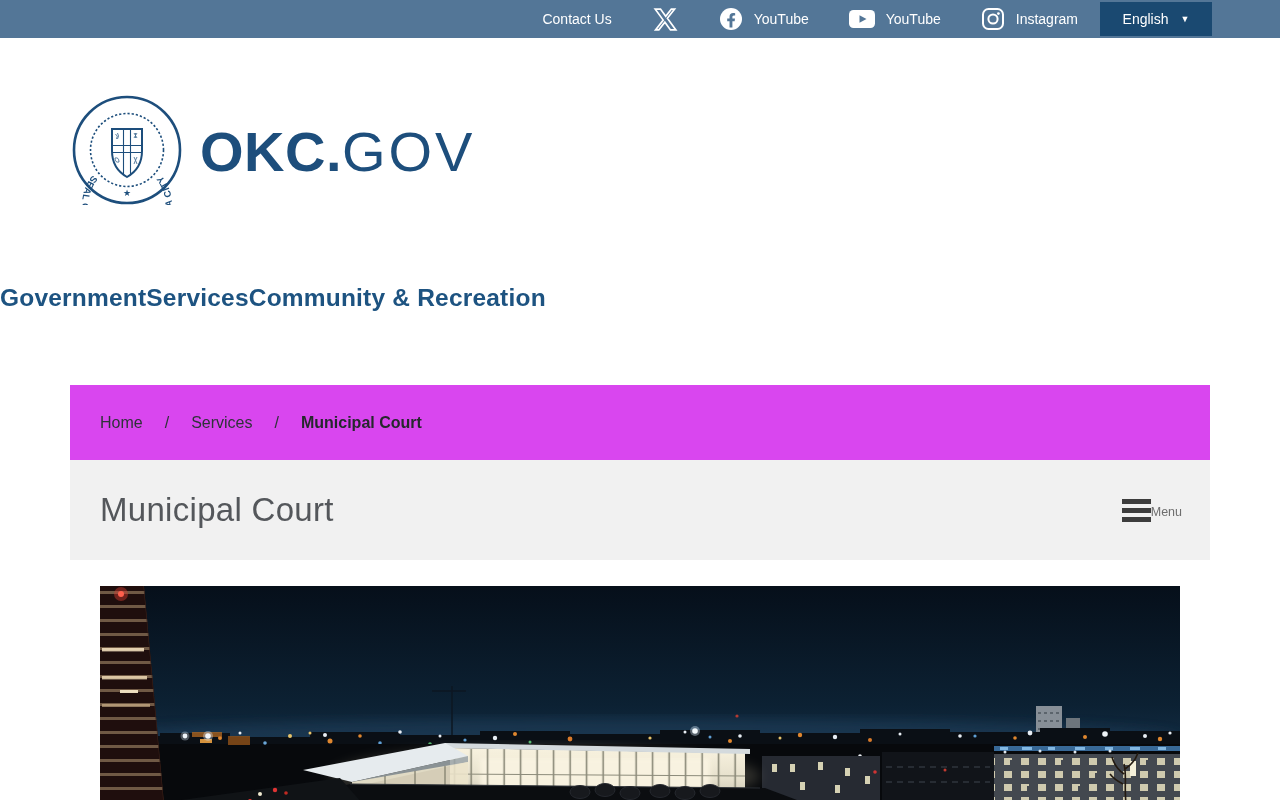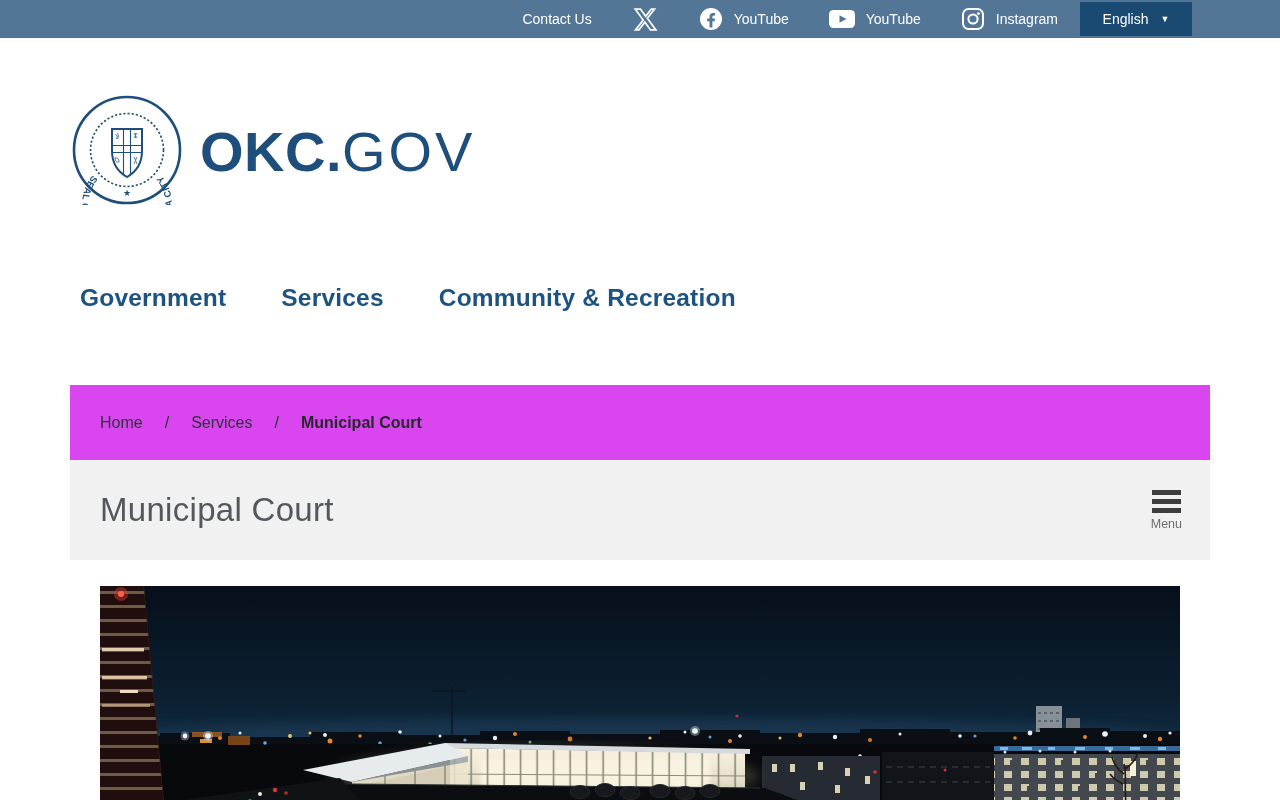--- a/index.html
+++ b/index.html
@@ -2,47 +2,47 @@
 <html><head>
 <meta charset="utf-8">
 <style>
   *{box-sizing:border-box;margin:0;padding:0}
   html,body{width:1280px;height:800px;overflow:hidden;background:#fff;font-family:"Liberation Sans",sans-serif}
 
   
   .topbar{height:38px;background:#537697;display:flex;align-items:center;justify-content:flex-end;color:#fff;font-size:14px}
   .topbar .tb-item{display:flex;align-items:center;gap:11px;height:38px;color:#fff;text-decoration:none;margin-right:40px;cursor:pointer}
   .topbar .icn{display:flex;align-items:center}
-  .lang{height:34px;width:112px;background:#1a4971;display:flex;align-items:center;justify-content:center;gap:12px;margin-left:-8px;margin-right:88px;cursor:pointer}
+  .lang{height:34px;width:112px;background:#1a4971;display:flex;align-items:center;justify-content:center;gap:12px;margin-left:-8px;margin-right:68px;cursor:pointer}
   .lang .chev{font-size:9px;line-height:1}
 
   
   .header{display:flex;align-items:center;margin-top:57px;padding:0 95px 0 72px}
   .brand{display:flex;align-items:center;gap:18px;text-decoration:none;cursor:pointer}
   .wordmark{font-size:56px;color:#1d4e7c;line-height:1;letter-spacing:.5px}
   .wordmark .wm-bold{font-weight:700}
   .wordmark .wm-light{font-weight:400;letter-spacing:3px}
   .searchwrap{margin-left:auto;margin-top:40px;position:relative;width:416px;height:50px}
   .searchwrap input{width:100%;height:100%;background:#efefef;border:none;border-radius:6px;padding:0 62px 0 28px;font-size:15.5px;color:#222;font-family:"Liberation Sans",sans-serif;outline:none}
   .searchwrap input::placeholder{color:#2b2b2b;opacity:1}
   .searchbtn{position:absolute;right:-1px;top:0;width:51px;height:50px;background:#1b4a72;border:none;border-radius:8px;display:flex;align-items:center;justify-content:center;cursor:pointer}
 
   
-  .nav{display:flex;gap:55px;padding-left:80px;margin-top:75px}
+  .nav{display:flex;margin-top:75px}
   .nav a{font-size:24.5px;font-weight:700;color:#1d5381;text-decoration:none;letter-spacing:.2px;cursor:pointer}
 
   
   .crumbbar{margin:73px 70px 0;height:75px;background:#d946ef;display:flex;align-items:center;padding-left:30px;font-size:16px;color:#2e3338;gap:22px}
   .crumbbar a{color:#2e3338;text-decoration:none;cursor:pointer}
   .crumb-current{font-weight:700;color:#25282c}
 
   
   .titlebar{margin:0 70px;height:100px;background:#f1f1f1;display:flex;align-items:center;justify-content:space-between;padding:0 28px 0 30px}
   .pagetitle{font-size:33px;color:#54575b;font-weight:400;letter-spacing:.3px}
-  .menubtn{display:flex;flex-direction:column;align-items:center;background:none;border:none;cursor:pointer;padding:0}
+  .menubtn{display:flex;align-items:center;background:none;border:none;cursor:pointer;padding:0}
   .menubtn .bars{display:flex;flex-direction:column;gap:4px}
   .menubtn .bar{width:29px;height:5px;background:#3d3d3d}
   .menubtn .mlabel{font-size:12.5px;color:#6e6e6e;margin-top:4px;font-family:"Liberation Sans",sans-serif}
 
   
   .hero{margin:26px 100px 0;height:217px;overflow:hidden}
   .hero svg{display:block;width:1080px;height:217px}
 </style>
 </head>
 <body>

